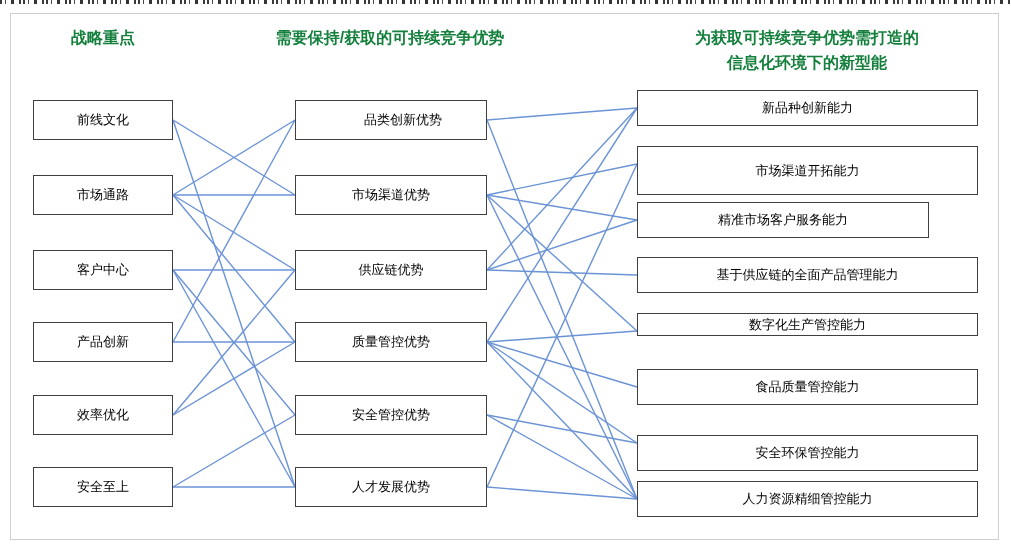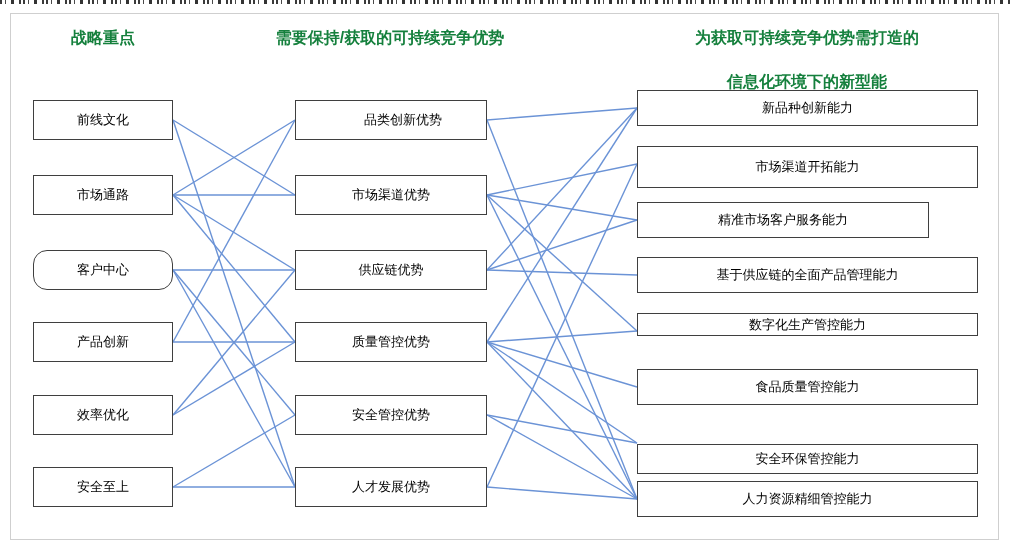--- a/index.html
+++ b/index.html
@@ -38,21 +38,21 @@
 <div class="clipped-strip"></div>
 
 <div class="panel"></div>
 
 <div class="col-header" style="left:103px;top:28px;">战略重点</div>
 
 <div class="col-header" style="left:390px;top:28px;">需要保持/获取的可持续竞争优势</div>
 
 <div class="col-header" style="left:807px;top:28px;">为获取可持续竞争优势需打造的</div>
 
-<div class="col-header" style="left:807px;top:72px;">信息化环境下的新型能</div>
+<div class="col-header" style="left:807px;top:53px;">信息化环境下的新型能</div>
 
 <svg class="wires" width="1011" height="550" viewBox="0 0 1011 550">
     <line x1="173" y1="120" x2="295" y2="195" stroke="#6b93d6" stroke-width="1.4"></line>
     <line x1="173" y1="120" x2="295" y2="487" stroke="#6b93d6" stroke-width="1.4"></line>
     <line x1="173" y1="195" x2="295" y2="120" stroke="#6b93d6" stroke-width="1.4"></line>
     <line x1="173" y1="195" x2="295" y2="195" stroke="#6b93d6" stroke-width="1.4"></line>
     <line x1="173" y1="195" x2="295" y2="270" stroke="#6b93d6" stroke-width="1.4"></line>
     <line x1="173" y1="195" x2="295" y2="342" stroke="#6b93d6" stroke-width="1.4"></line>
     <line x1="173" y1="270" x2="295" y2="270" stroke="#6b93d6" stroke-width="1.4"></line>
     <line x1="173" y1="270" x2="295" y2="415" stroke="#6b93d6" stroke-width="1.4"></line>
@@ -79,31 +79,31 @@
     <line x1="487" y1="342" x2="637" y2="499" stroke="#6b93d6" stroke-width="1.4"></line>
     <line x1="487" y1="415" x2="637" y2="443" stroke="#6b93d6" stroke-width="1.4"></line>
     <line x1="487" y1="415" x2="637" y2="499" stroke="#6b93d6" stroke-width="1.4"></line>
     <line x1="487" y1="487" x2="637" y2="164" stroke="#6b93d6" stroke-width="1.4"></line>
     <line x1="487" y1="487" x2="637" y2="499" stroke="#6b93d6" stroke-width="1.4"></line>
   </svg>
 
 <div id="nodes">
     <div class="node" style="left: 33px; top: 100px; width: 140px; height: 40px;">前线文化</div>
     <div class="node" style="left: 33px; top: 175px; width: 140px; height: 40px;">市场通路</div>
-    <div class="node" style="left: 33px; top: 250px; width: 140px; height: 40px; border-radius: 14px;">客户中心</div>
+    <div class="node" style="left: 33px; top: 250px; width: 140px; height: 40px;">客户中心</div>
     <div class="node" style="left: 33px; top: 322px; width: 140px; height: 40px;">产品创新</div>
     <div class="node" style="left: 33px; top: 395px; width: 140px; height: 40px;">效率优化</div>
     <div class="node" style="left: 33px; top: 467px; width: 140px; height: 40px;">安全至上</div>
     <div class="node" style="left: 295px; top: 100px; width: 192px; height: 40px; padding-left: 24px;">品类创新优势</div>
     <div class="node" style="left: 295px; top: 175px; width: 192px; height: 40px;">市场渠道优势</div>
     <div class="node" style="left: 295px; top: 250px; width: 192px; height: 40px;">供应链优势</div>
     <div class="node" style="left: 295px; top: 322px; width: 192px; height: 40px;">质量管控优势</div>
     <div class="node" style="left: 295px; top: 395px; width: 192px; height: 40px;">安全管控优势</div>
     <div class="node" style="left: 295px; top: 467px; width: 192px; height: 40px;">人才发展优势</div>
     <div class="node" style="left: 637px; top: 90px; width: 341px; height: 36px;">新品种创新能力</div>
-    <div class="node" style="left: 637px; top: 146px; width: 341px; height: 42px;">市场渠道开拓能力</div>
+    <div class="node" style="left: 637px; top: 146px; width: 341px; height: 49px;">市场渠道开拓能力</div>
     <div class="node" style="left: 637px; top: 202px; width: 292px; height: 36px;">精准市场客户服务能力</div>
     <div class="node" style="left: 637px; top: 257px; width: 341px; height: 36px;">基于供应链的全面产品管理能力</div>
     <div class="node" style="left: 637px; top: 313px; width: 341px; height: 23px;">数字化生产管控能力</div>
     <div class="node" style="left: 637px; top: 369px; width: 341px; height: 36px;">食品质量管控能力</div>
-    <div class="node" style="left: 637px; top: 444px; width: 341px; height: 30px;">安全环保管控能力</div>
+    <div class="node" style="left: 637px; top: 435px; width: 341px; height: 36px;">安全环保管控能力</div>
     <div class="node" style="left: 637px; top: 481px; width: 341px; height: 36px;">人力资源精细管控能力</div>
   </div>
 
 </body></html>

